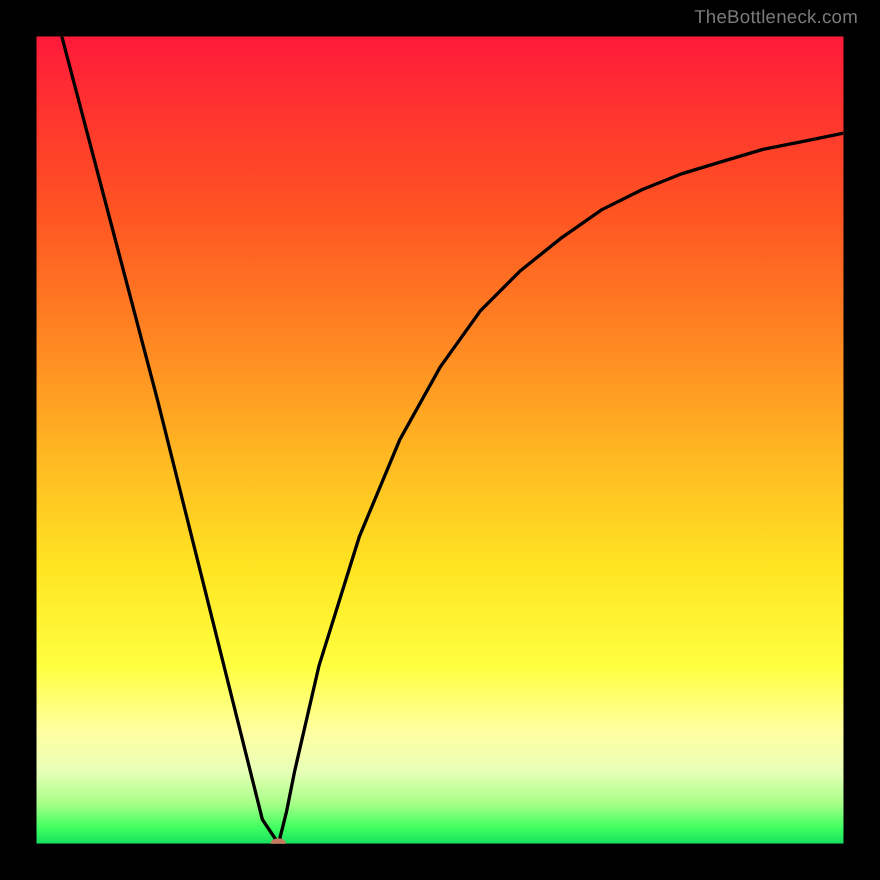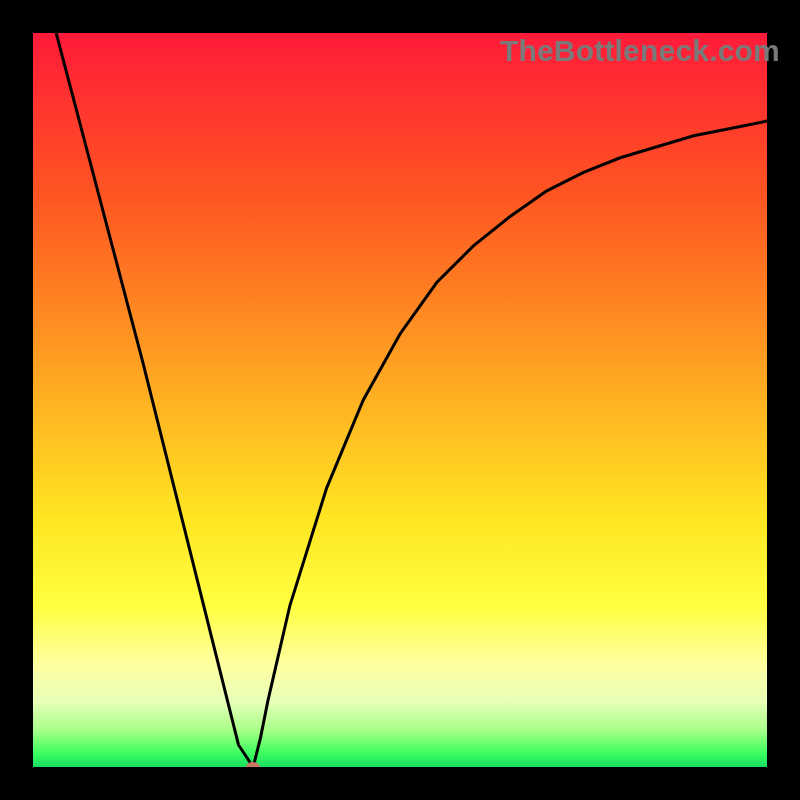--- a/index.html
+++ b/index.html
@@ -49,24 +49,23 @@
     height: 10px;
     border-radius: 50%;
     background: #c77860;
     transform: translate(-50%, -50%);
   }
   .watermark {
     position: absolute;
     top: 6px;
     right: 20px;
     color: #7a7a7a;
-    font-size: 30px;
-    font-weight: 700;
+    font-size: 17px;
+    font-weight: 400;
     letter-spacing: 0.2px;
-    margin-top: 28px;
   }
 </style>
 </head>
 <body>
 
 <div class="frame">
   <div class="gradient"></div>
   <svg class="curve" viewBox="0 0 734 734" preserveAspectRatio="none">
     <path id="curve-path" fill="none" stroke="#000000" stroke-width="3" stroke-linecap="round" d="M0.00 -88.08 L36.70 51.38 L73.40 190.84 L110.10 330.30 L146.80 477.10 L183.50 623.90 L205.52 711.98 L220.20 734.00 L227.54 704.64 L234.88 667.94 L256.90 572.52 L293.60 455.08 L330.30 367.00 L367.00 300.94 L403.70 249.56 L440.40 212.86 L477.10 183.50 L513.80 157.81 L550.50 139.46 L587.20 124.78 L623.90 113.77 L660.60 102.76 L697.30 95.42 L734.00 88.08"></path>
   </svg>

